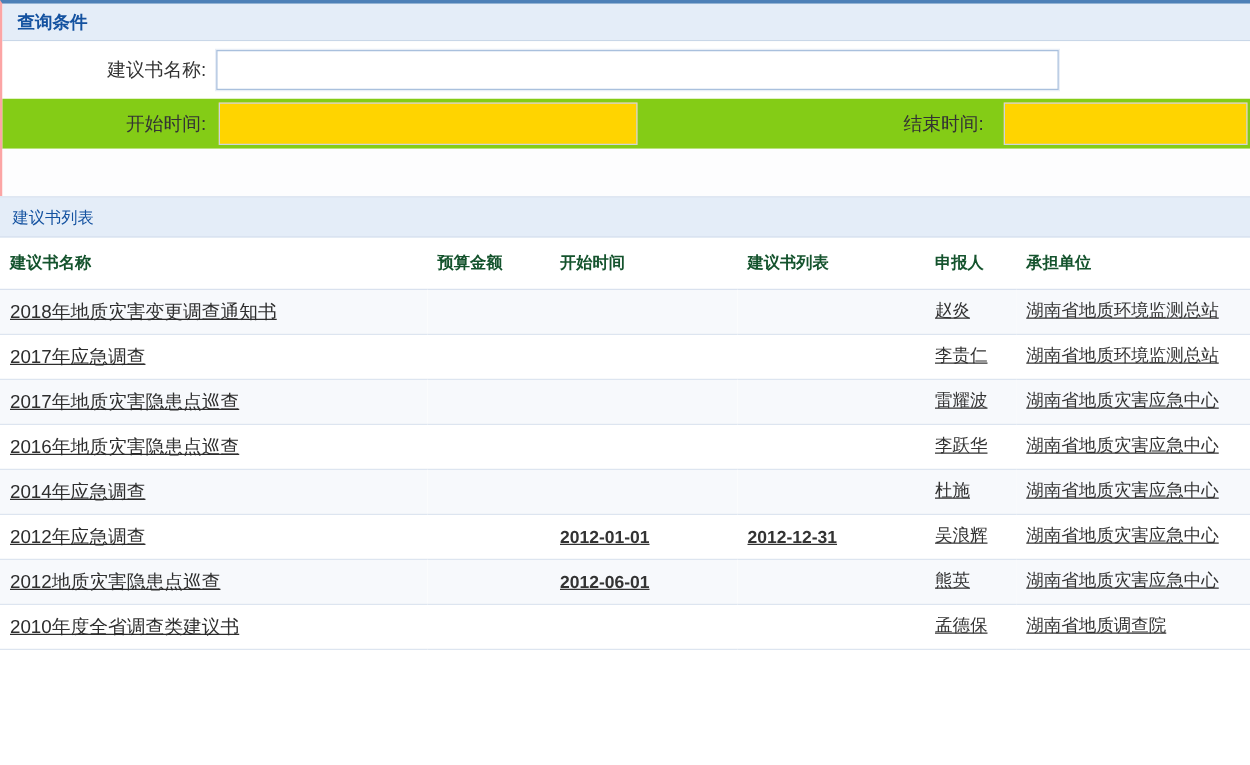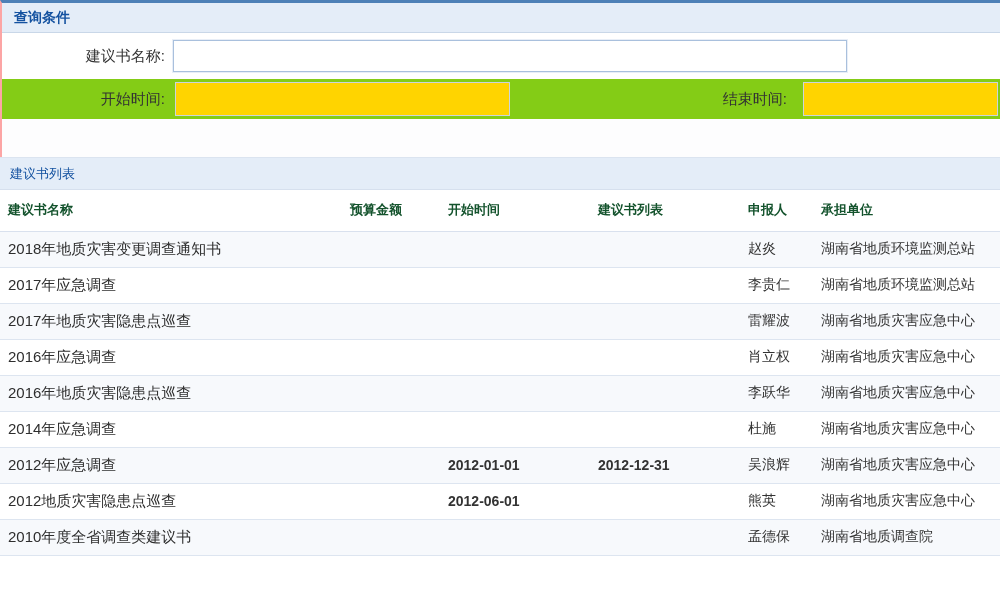--- a/index.html
+++ b/index.html
@@ -116,20 +116,21 @@
   }
   .proposal-table tbody td {
     height: 36px;
     vertical-align: middle;
     padding: 0 0 0 8px;
     font-size: 14px;
     color: #333333;
     border-bottom: 1px solid #dde5f0;
     white-space: nowrap;
     overflow: hidden;
+    text-decoration: underline;
   }
   .proposal-table tbody tr:nth-child(odd) { background: #f7f9fc; }
   .proposal-table tbody tr:nth-child(even) { background: #ffffff; }
   .proposal-table td.cell-name { font-size: 15px; color: #2e2e2e; }
   .proposal-table td.cell-date { font-weight: bold; font-size: 14px; margin-left: 45px; }
 </style>
 </head>
 <body>
 
 <div class="query-panel">
@@ -191,28 +192,20 @@
       </tr>
       <tr>
         <td class="cell-name">2017年地质灾害隐患点巡查</td>
         <td></td>
         <td class="cell-date"></td>
         <td class="cell-date"></td>
         <td>雷耀波</td>
         <td>湖南省地质灾害应急中心</td>
       </tr>
       <tr>
-        <td class="cell-name">2016年应急调查</td>
-        <td></td>
-        <td class="cell-date"></td>
-        <td class="cell-date"></td>
-        <td>肖立权</td>
-        <td>湖南省地质灾害应急中心</td>
-      </tr>
-      <tr>
         <td class="cell-name">2016年地质灾害隐患点巡查</td>
         <td></td>
         <td class="cell-date"></td>
         <td class="cell-date"></td>
         <td>李跃华</td>
         <td>湖南省地质灾害应急中心</td>
       </tr>
       <tr>
         <td class="cell-name">2014年应急调查</td>
         <td></td>

